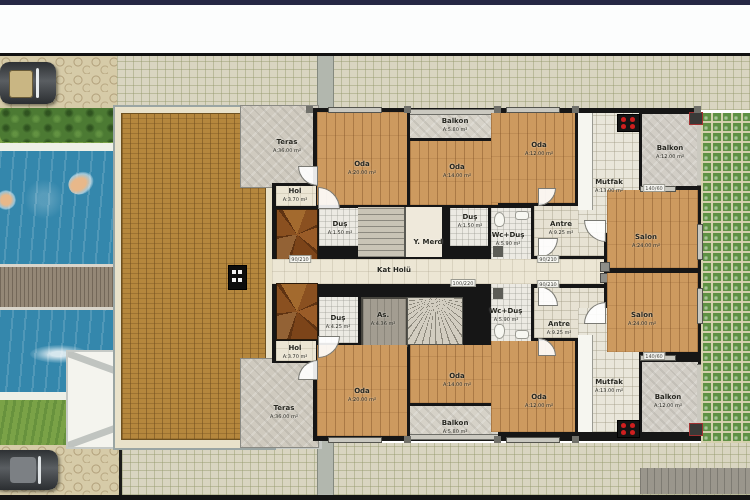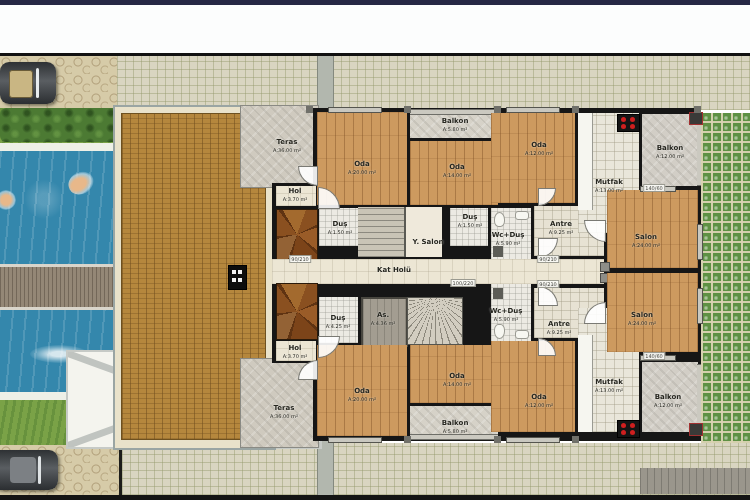--- a/index.html
+++ b/index.html
@@ -284,21 +284,21 @@
       </div>
       <div class="room-label" style="left: 295px; top: 195px;">
         <span class="nm">Hol</span>
         <span class="ar">A:3.70 m²</span>
       </div>
       <div class="room-label" style="left: 340px; top: 228px;">
         <span class="nm">Duş</span>
         <span class="ar">A:1.50 m²</span>
       </div>
       <div class="room-label" style="left: 428px; top: 243px;">
-        <span class="nm">Y. Salon</span>
+        <span class="nm">Y. Merd</span>
       </div>
       <div class="room-label" style="left: 470px; top: 221px;">
         <span class="nm">Duş</span>
         <span class="ar">A:1.50 m²</span>
       </div>
       <div class="room-label" style="left: 508px; top: 239px;">
         <span class="nm">Wc+Duş</span>
         <span class="ar">A:5.90 m²</span>
       </div>
       <div class="room-label" style="left: 561px; top: 228px;">

